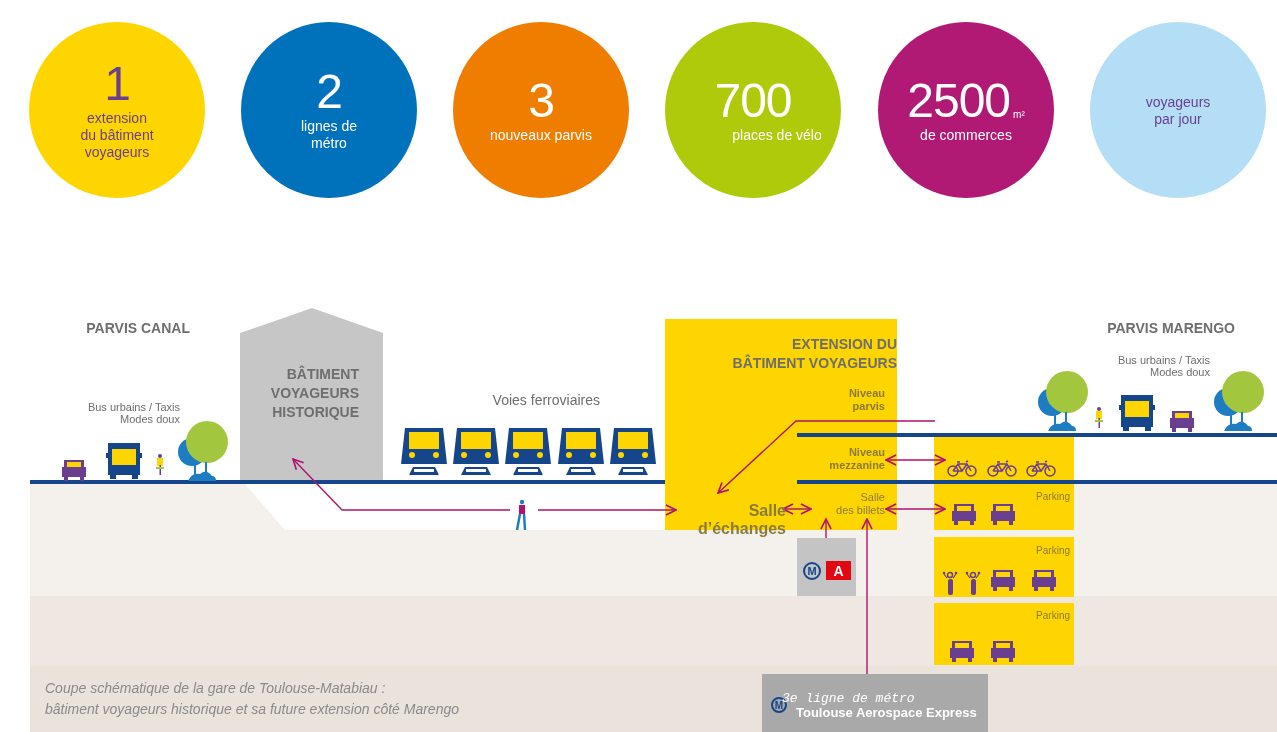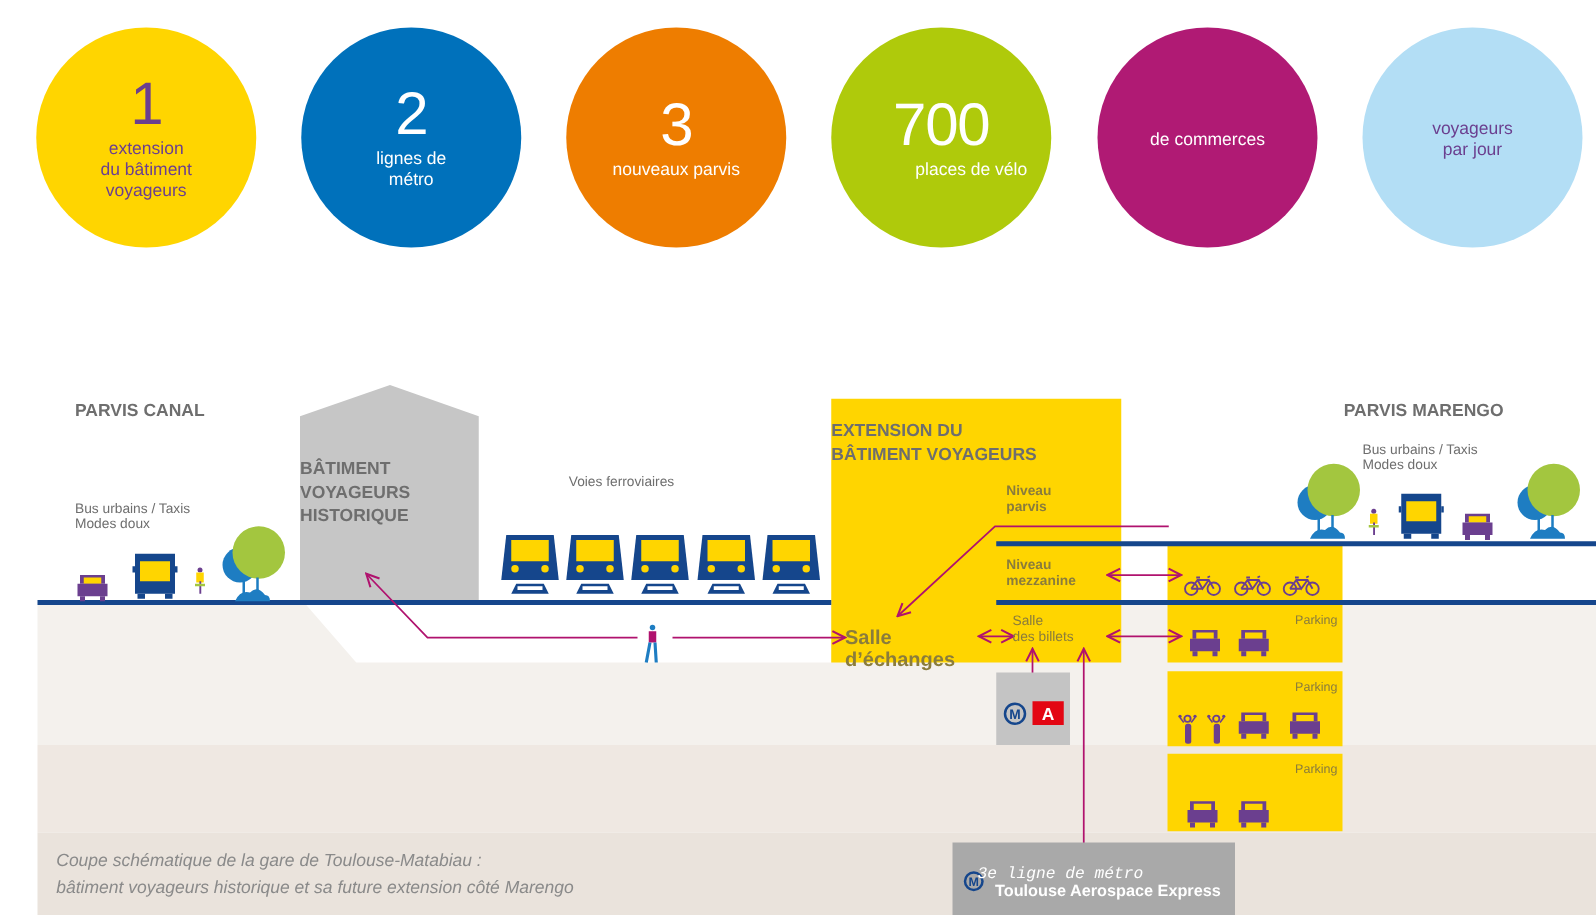--- a/index.html
+++ b/index.html
@@ -2,21 +2,21 @@
 <html><head>
 <meta charset="utf-8">
 <style>
   html,body{margin:0;padding:0;background:#ffffff;}
   body{width:1277px;height:732px;position:relative;overflow:hidden;font-family:"DejaVu Sans","Liberation Sans",sans-serif;}
   .stat{position:absolute;top:22px;width:176px;height:176px;border-radius:50%;display:flex;flex-direction:column;align-items:center;justify-content:center;text-align:center;}
   .stat .num{font-family:"Liberation Sans",sans-serif;font-weight:300;font-size:48px;line-height:48px;letter-spacing:-1px;}
   .stat .num sup{font-size:10px;vertical-align:top;position:relative;top:14px;margin-left:3px;letter-spacing:0;}
   .stat .lbl{font-family:"Liberation Sans",sans-serif;font-size:14px;line-height:17px;margin-top:2px;white-space:pre-line;}
   .diagram{position:absolute;left:0;top:0;width:1277px;height:732px;}
-  .t{position:absolute;font-family:"Liberation Sans",sans-serif;text-align:left;white-space:pre-line;}
+  .t{position:absolute;font-family:"Liberation Sans",sans-serif;text-align:right;white-space:pre-line;}
   .bold{font-weight:bold;}
   .gray{color:#6e6e6e;}
   .olive{color:#8a7c3c;}
   .caption{position:absolute;left:45px;top:678px;font-family:"Liberation Sans",sans-serif;font-style:italic;font-size:14px;line-height:21px;color:#8a8a8a;white-space:pre-line;}
   .ma{position:absolute;left:797px;top:538px;width:59px;height:58px;background:#c4c4c4;}
   .metro3{position:absolute;left:762px;top:674px;width:226px;height:58px;background:#a9a9a9;}
   .metro3 .l1{position:absolute;left:20px;top:17px;font-family:Liberation Mono, monospace;font-style:italic;font-size:13px;color:#ffffff;}
   .metro3 .l2{position:absolute;left:34px;top:31px;font-family:"Liberation Sans",sans-serif;font-weight:bold;font-size:13px;color:#ffffff;}
 </style>
 </head>
@@ -35,20 +35,21 @@
 </div>
 <div class="stat" style="left:453px;background:#EE7D00;">
   <div class="num" style="color:#fff;">3</div>
   <div class="lbl" style="color:#fff;">nouveaux parvis</div>
 </div>
 <div class="stat" style="left:665px;background:#AFCA0B;">
   <div class="num" style="color:#fff;">700</div>
   <div class="lbl" style="color:#fff;margin-left:48px;">places de vélo</div>
 </div>
 <div class="stat" style="left:878px;background:#B01A74;">
+  <div class="num" style="color:#fff;"><span>2500</span><sup>m²</sup></div>
   <div class="lbl" style="color:#fff;">de commerces</div>
 </div>
 <div class="stat" style="left:1090px;background:#B3DEF5;">
   <div class="lbl" style="color:#6B3F8F;">voyageurs
 par jour</div>
 </div>
 
 <svg class="diagram" width="1277" height="732" viewBox="0 0 1277 732" xmlns="http://www.w3.org/2000/svg">
   <defs>
     <marker id="ah" viewBox="0 0 10 10" refX="9" refY="5" markerWidth="9" markerHeight="9" orient="auto-start-reverse">
@@ -171,21 +172,21 @@
 
 <div class="t bold gray" style="left:60px;top:320px;width:130px;font-size:14px;">PARVIS CANAL</div>
 <div class="t bold gray" style="left:1075px;top:320px;width:160px;font-size:14px;">PARVIS MARENGO</div>
 <div class="t gray" style="left:60px;top:401px;width:120px;font-size:11px;line-height:12px;">Bus urbains / Taxis
 Modes doux</div>
 <div class="t gray" style="left:1090px;top:354px;width:120px;font-size:11px;line-height:12px;">Bus urbains / Taxis
 Modes doux</div>
 <div class="t bold gray" style="left:240px;top:365px;width:119px;font-size:14px;line-height:19px;">BÂTIMENT
 VOYAGEURS
 HISTORIQUE</div>
-<div class="t gray" style="left:455px;top:380px;width:145px;font-size:11px;">Voies ferroviaires</div>
+<div class="t gray" style="left:455px;top:392px;width:145px;font-size:14px;">Voies ferroviaires</div>
 <div class="t bold gray" style="left:665px;top:335px;width:232px;font-size:14px;line-height:19px;">EXTENSION DU
 BÂTIMENT VOYAGEURS</div>
 <div class="t bold olive" style="left:805px;top:387px;width:80px;font-size:11px;line-height:13px;">Niveau
 parvis</div>
 <div class="t bold olive" style="left:805px;top:446px;width:80px;font-size:11px;line-height:13px;">Niveau
 mezzanine</div>
 <div class="t bold olive" style="left:676px;top:502px;width:110px;font-size:16px;">Salle d’échanges</div>
 <div class="t olive" style="left:810px;top:491px;width:75px;font-size:11px;line-height:13px;">Salle
 des billets</div>
 <div class="t olive" style="left:1010px;top:491px;width:60px;text-align:right;font-size:10px;">Parking</div>

